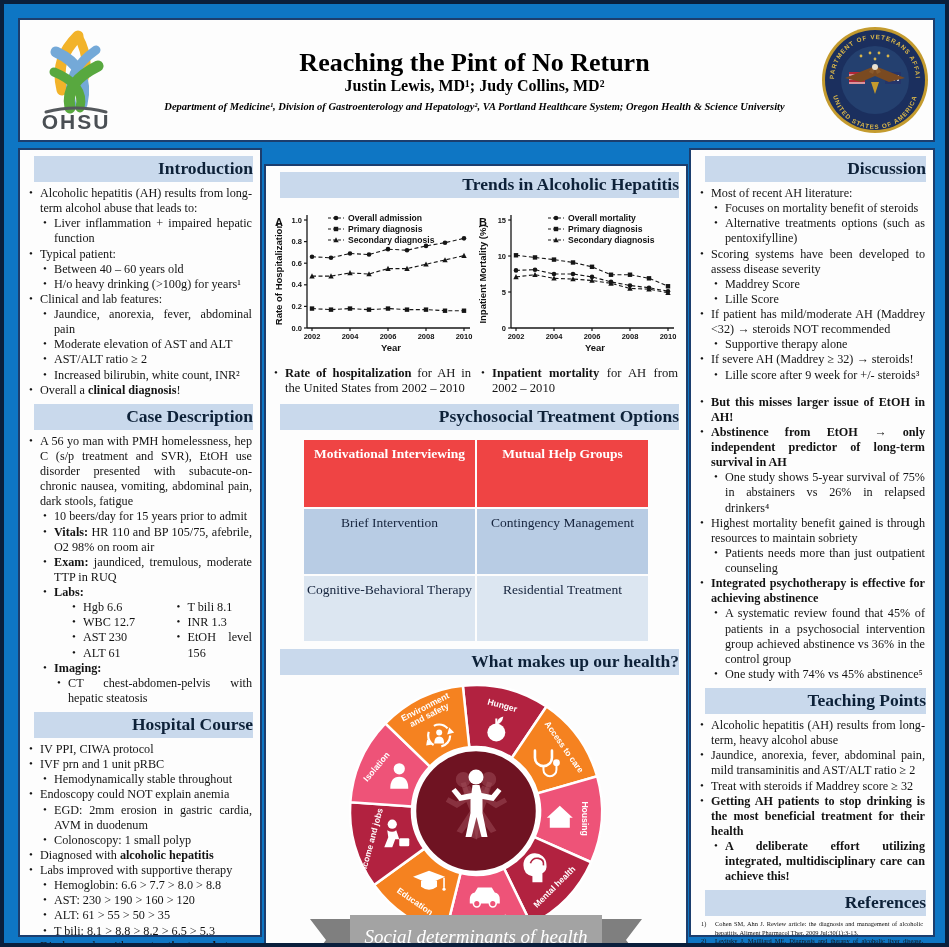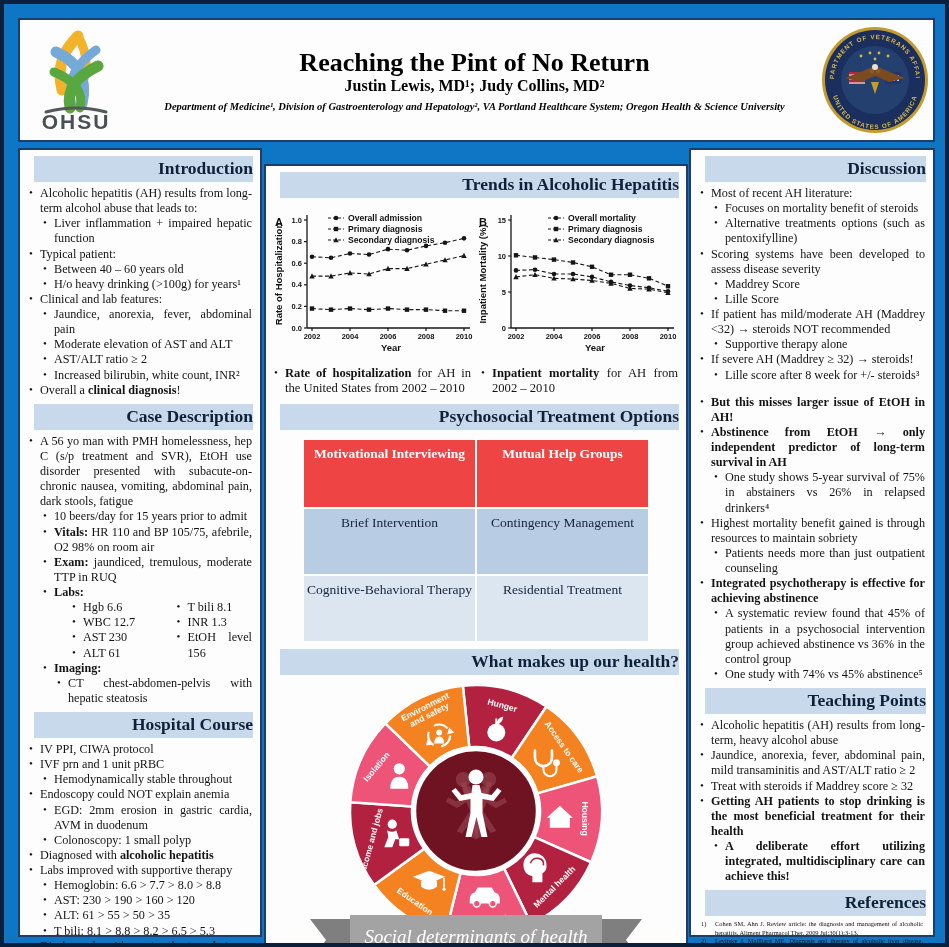--- a/index.html
+++ b/index.html
@@ -568,21 +568,21 @@
         <div class="b l2">
           <span class="m">•</span>
           <span class="t">Supportive therapy alone</span>
         </div>
         <div class="b l1">
           <span class="m">•</span>
           <span class="t">If severe AH (Maddrey ≥ 32) → steroids!</span>
         </div>
         <div class="b l2">
           <span class="m">•</span>
-          <span class="t">Lille score after 8 week for +/- steroids³</span>
+          <span class="t">Lille score after 9 week for +/- steroids³</span>
         </div>
         <div class="b l1 gap">
           <span class="m">•</span>
           <span class="t"><b>But this misses larger issue of EtOH in AH!</b></span>
         </div>
         <div class="b l1">
           <span class="m">•</span>
           <span class="t"><b>Abstinence from EtOH → only independent predictor of long-term survival in AH</b></span>
         </div>
         <div class="b l2">

